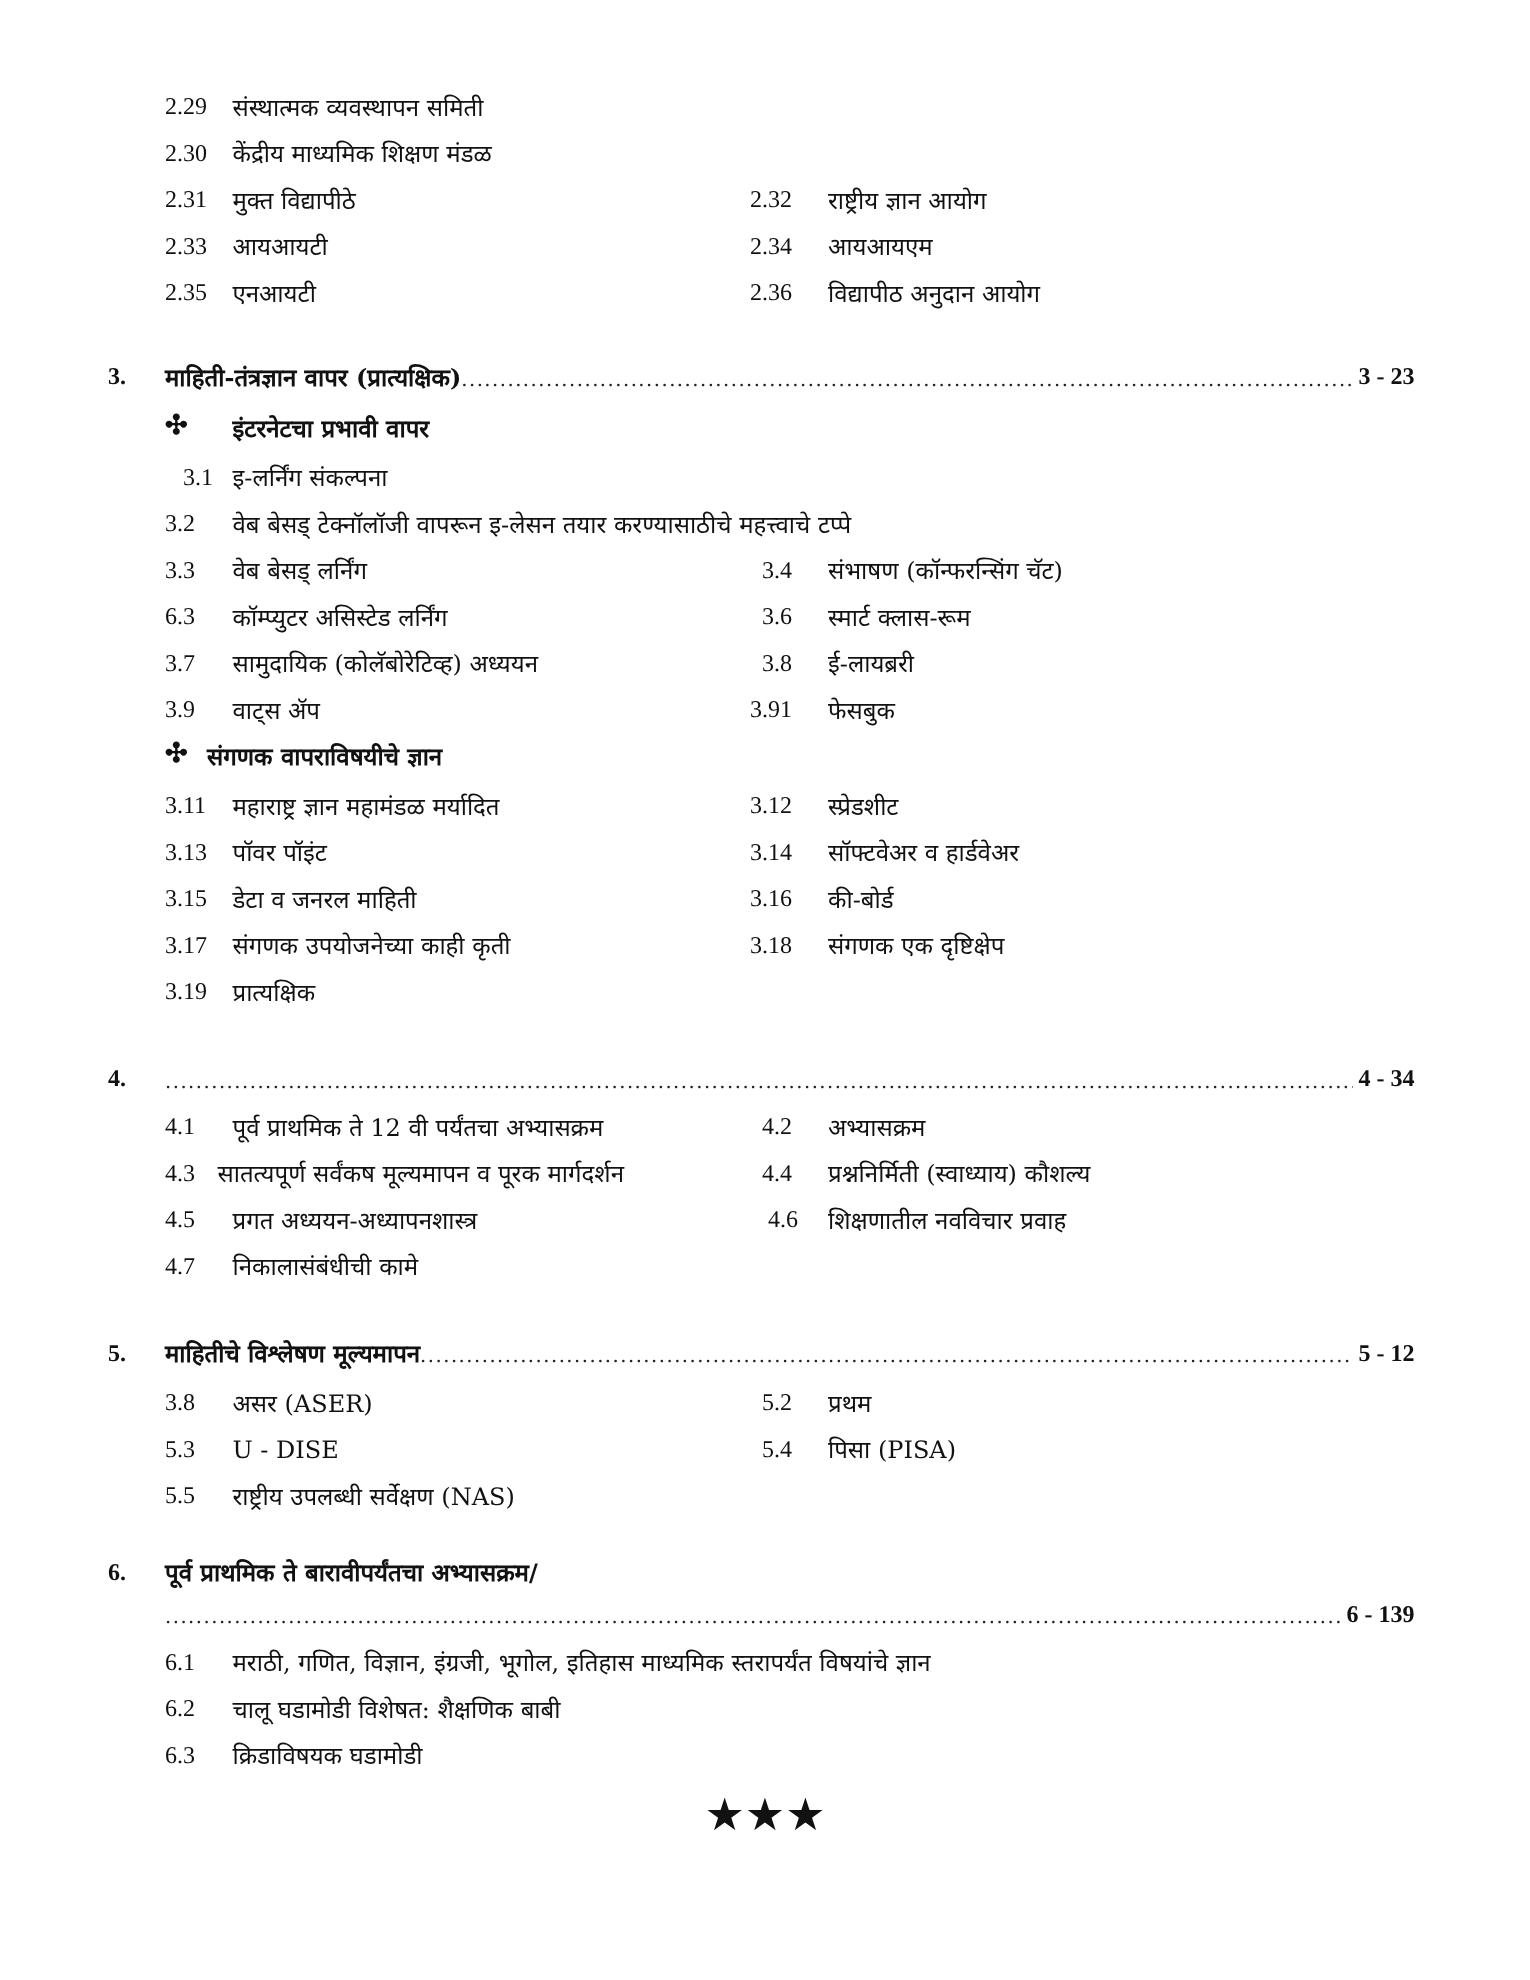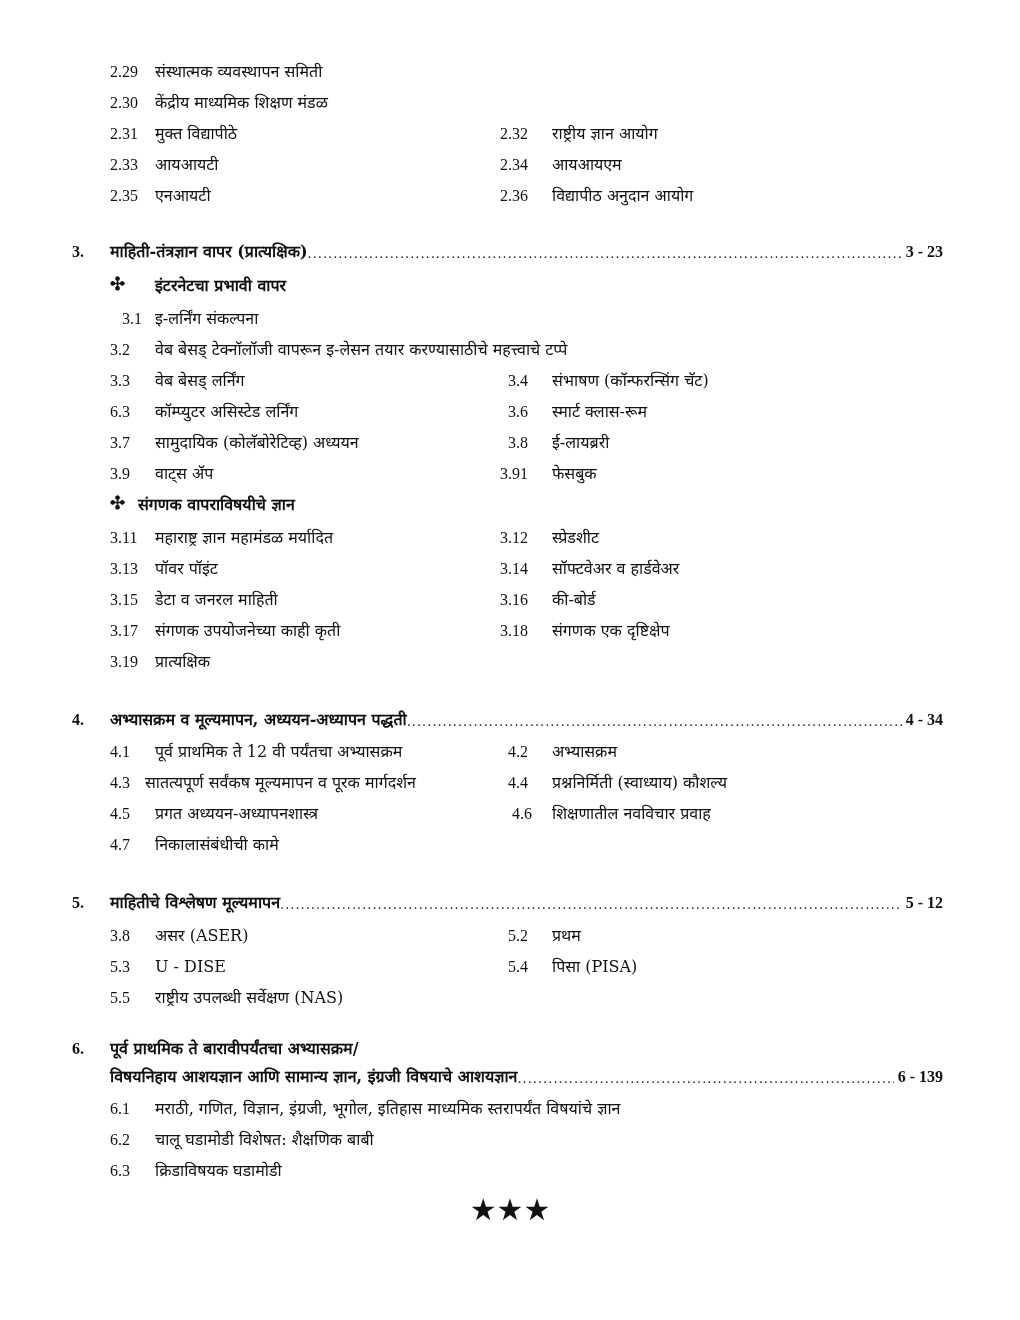--- a/index.html
+++ b/index.html
@@ -147,21 +147,20 @@
       <span class="txt" style="left:52px">संगणक एक दृष्टिक्षेप</span>
     </div>
   <div class="line" style="left:110px;top:651px;">
       <span class="num" style="left:0">3.19</span>
       <span class="txt" style="left:45px">प्रात्यक्षिक</span>
     </div>
 
   <div class="head" style="left:72px;top:709px;width:871px;">
     <span class="hnum">4.</span>
     <div class="leader" style="left:38px;right:0;">
-      <span>अभ्यासक्रम व मूल्यमापन, अध्ययन-अध्यापन पद्धती</span>
       <span class="dots">..................................................................................................................................................................................................</span>
       <span class="pages">4 - 34</span>
     </div>
   </div>
   <div class="line" style="left:110px;top:741px;">
       <span class="num" style="left:0">4.1</span>
       <span class="txt" style="left:45px">पूर्व प्राथमिक ते 12 वी पर्यंतचा अभ्यासक्रम</span>
     </div>
   <div class="line" style="left:508px;top:741px;">
       <span class="num" style="left:0">4.2</span>
@@ -216,21 +215,20 @@
       <span class="num" style="left:0">5.5</span>
       <span class="txt" style="left:45px">राष्ट्रीय उपलब्धी सर्वेक्षण (NAS)</span>
     </div>
 
   <div class="head" style="left:72px;top:1038px;">
     <span class="hnum">6.</span>
     <span style="position:absolute;left:38px">पूर्व प्राथमिक ते बारावीपर्यंतचा अभ्यासक्रम/</span>
   </div>
   <div class="head" style="left:72px;top:1066px;width:871px;">
     <div class="leader" style="left:38px;right:0;">
-      <span>विषयनिहाय आशयज्ञान आणि सामान्य ज्ञान, इंग्रजी विषयाचे आशयज्ञान</span>
       <span class="dots">..................................................................................................................................................................................................</span>
       <span class="pages">6 - 139</span>
     </div>
   </div>
   <div class="line" style="left:110px;top:1098px;">
       <span class="num" style="left:0">6.1</span>
       <span class="txt" style="left:45px">मराठी, गणित, विज्ञान, इंग्रजी, भूगोल, इतिहास माध्यमिक स्तरापर्यंत विषयांचे ज्ञान</span>
     </div>
   <div class="line" style="left:110px;top:1129px;">
       <span class="num" style="left:0">6.2</span>

